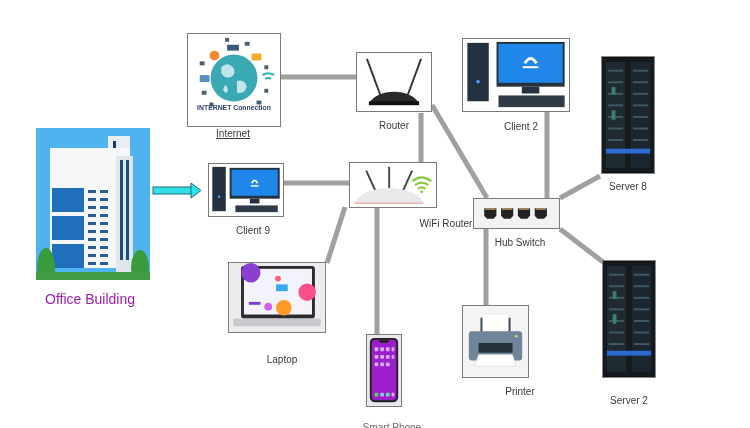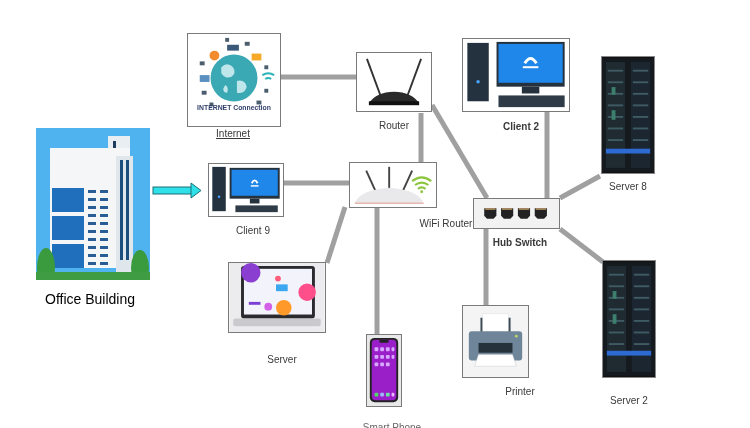--- a/index.html
+++ b/index.html
@@ -1,21 +1,21 @@
 <!DOCTYPE html>
 <html><head>
 <meta charset="utf-8">
 <style>
   html, body { margin:0; padding:0; background:#ffffff; }
   body { width:750px; height:428px; position:relative; overflow:hidden; font-family:"Liberation Sans", sans-serif; }
   #links { position:absolute; left:0; top:0; width:750px; height:428px; }
   .node { position:absolute; box-sizing:border-box; background:#fff; border:1.5px solid #7a7a7a; overflow:hidden; }
   .node svg { display:block; width:100%; height:100%; }
   .label { position:absolute; font-size:10px; color:#3a3a3a; text-align:left; white-space:nowrap; transform:translateX(-50%); }
-  .label.big { font-size:14px; color:#000000; }
+  .label.big { font-size:14px; color:#a21caf; }
   .label.cut { font-size:10px; color:#666; top:422px; }
 </style>
 </head>
 <body>
 
 <svg id="links" viewBox="0 0 750 428">
   <g stroke="#a0a0a0" stroke-width="5" fill="none" stroke-linecap="butt">
     <line x1="280" y1="77" x2="357" y2="77"></line>
     <line x1="421" y1="113" x2="421" y2="164"></line>
     <line x1="432" y1="105" x2="487" y2="198"></line>
@@ -144,39 +144,39 @@
     <rect x="4" y="4" width="22" height="60" fill="#24323f"></rect>
     <circle cx="15" cy="44" r="1.8" fill="#4aa3ff"></circle>
     <rect x="34" y="3" width="70" height="46" fill="#25313d"></rect>
     <rect x="36" y="5" width="66" height="40" fill="#1f86ea"></rect>
     <path d="M63 25 q6 -10 12 0" stroke="#fff" stroke-width="3" fill="none"></path>
     <rect x="61" y="28" width="16" height="2" fill="#fff"></rect>
     <rect x="60" y="49" width="18" height="7" fill="#25313d"></rect>
     <rect x="36" y="58" width="68" height="12" fill="#2f3c48"></rect>
   </svg>
 </div>
-<div class="label" style="left:521px;top:121px;font-weight:bold;">Client 2</div>
+<div class="label" style="left:521px;top:121px;">Client 2</div>
 
 <div class="node" style="left:473px;top:198px;width:87px;height:31px;background:#f2f2f2;">
   <svg viewBox="0 0 87 31">
     <g fill="#222">
       <path d="M9 10 h13 v8 l-3 3 h-7 l-3 -3z"></path>
       <path d="M27 10 h13 v8 l-3 3 h-7 l-3 -3z"></path>
       <path d="M45 10 h13 v8 l-3 3 h-7 l-3 -3z"></path>
       <path d="M63 10 h13 v8 l-3 3 h-7 l-3 -3z"></path>
     </g>
     <g fill="#c9a06a">
       <rect x="10" y="10" width="11" height="1.5"></rect>
       <rect x="28" y="10" width="11" height="1.5"></rect>
       <rect x="46" y="10" width="11" height="1.5"></rect>
       <rect x="64" y="10" width="11" height="1.5"></rect>
     </g>
   </svg>
 </div>
-<div class="label" style="left:520px;top:237px;font-weight:bold;">Hub Switch</div>
+<div class="label" style="left:520px;top:237px;">Hub Switch</div>
 
 <div class="node" style="left:601px;top:56px;width:54px;height:118px;background:#111;border-color:#888;">
   <svg viewBox="0 0 54 118">
     <rect x="0" y="0" width="54" height="118" fill="#151a1f"></rect>
     <rect x="4" y="4" width="20" height="110" fill="#1f2a31"></rect>
     <rect x="30" y="4" width="20" height="110" fill="#1c2630"></rect>
     <g fill="#3e5a63">
       <rect x="6" y="12" width="16" height="2"></rect>
         <rect x="32" y="12" width="16" height="2"></rect>
       <rect x="6" y="24" width="16" height="2"></rect>
@@ -239,21 +239,21 @@
     <circle cx="22" cy="10" r="10" fill="#8a3fd1"></circle>
     <circle cx="80" cy="30" r="9" fill="#ff4f8b"></circle>
     <circle cx="56" cy="46" r="8" fill="#ff9a2a"></circle>
     <rect x="20" y="40" width="12" height="3" fill="#7b3fd6"></rect>
     <rect x="48" y="22" width="12" height="7" fill="#3aa7f0"></rect>
     <circle cx="50" cy="16" r="3" fill="#ff5c7a"></circle>
     <circle cx="40" cy="45" r="4" fill="#d460e8"></circle>
     <rect x="4" y="57" width="90" height="8" rx="2" fill="#c9c9ce"></rect>
   </svg>
 </div>
-<div class="label" style="left:282px;top:354px;">Server</div>
+<div class="label" style="left:282px;top:354px;">Laptop</div>
 
 <div class="node" style="left:366px;top:334px;width:36px;height:73px;background:#e8e8e8;">
   <svg viewBox="0 0 36 73">
     <rect x="3" y="2" width="30" height="68" rx="5" fill="#222"></rect>
     <rect x="5" y="4" width="26" height="64" rx="4" fill="#9b1fc9"></rect>
     <rect x="13" y="4" width="10" height="3" rx="1.5" fill="#222"></rect>
     <g fill="#d7a9ff">
       <rect x="8" y="12" width="4" height="4" rx="1"></rect>
         <rect x="14" y="12" width="4" height="4" rx="1"></rect>
         <rect x="20" y="12" width="4" height="4" rx="1"></rect>

